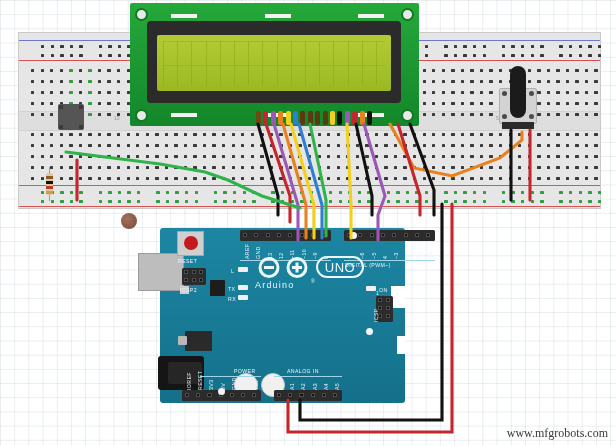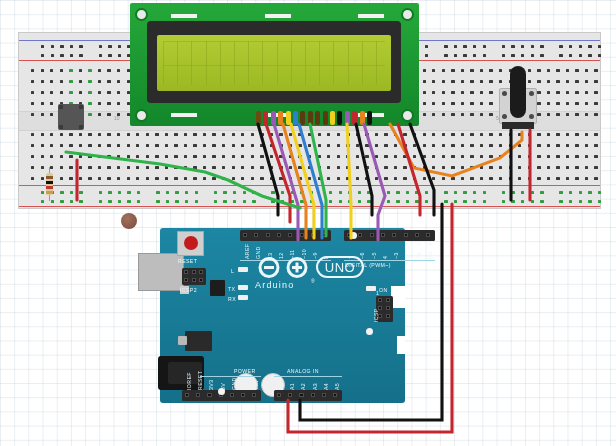--- a/index.html
+++ b/index.html
@@ -1229,13 +1229,14 @@
 
     <path class="w" stroke="#111111" stroke-width="2.6" d="M511,130 L511,200"></path>
     <path class="w" stroke="#c4262e" stroke-width="2.6" d="M530,130 L530,200"></path>
 
     <path class="w" stroke="#c4262e" stroke-width="2.6" d="M77,160 L77,200"></path>
 
     <path class="w" stroke="#c4262e" d="M288,400 L288,432 L452,432 L452,204"></path>
     <path class="w" stroke="#111111" d="M300,400 L300,420 L442,420 L442,204"></path>
   </svg>
 
+  <div id="wm">www.mfgrobots.com</div>
 </div>
 
 </body></html>

